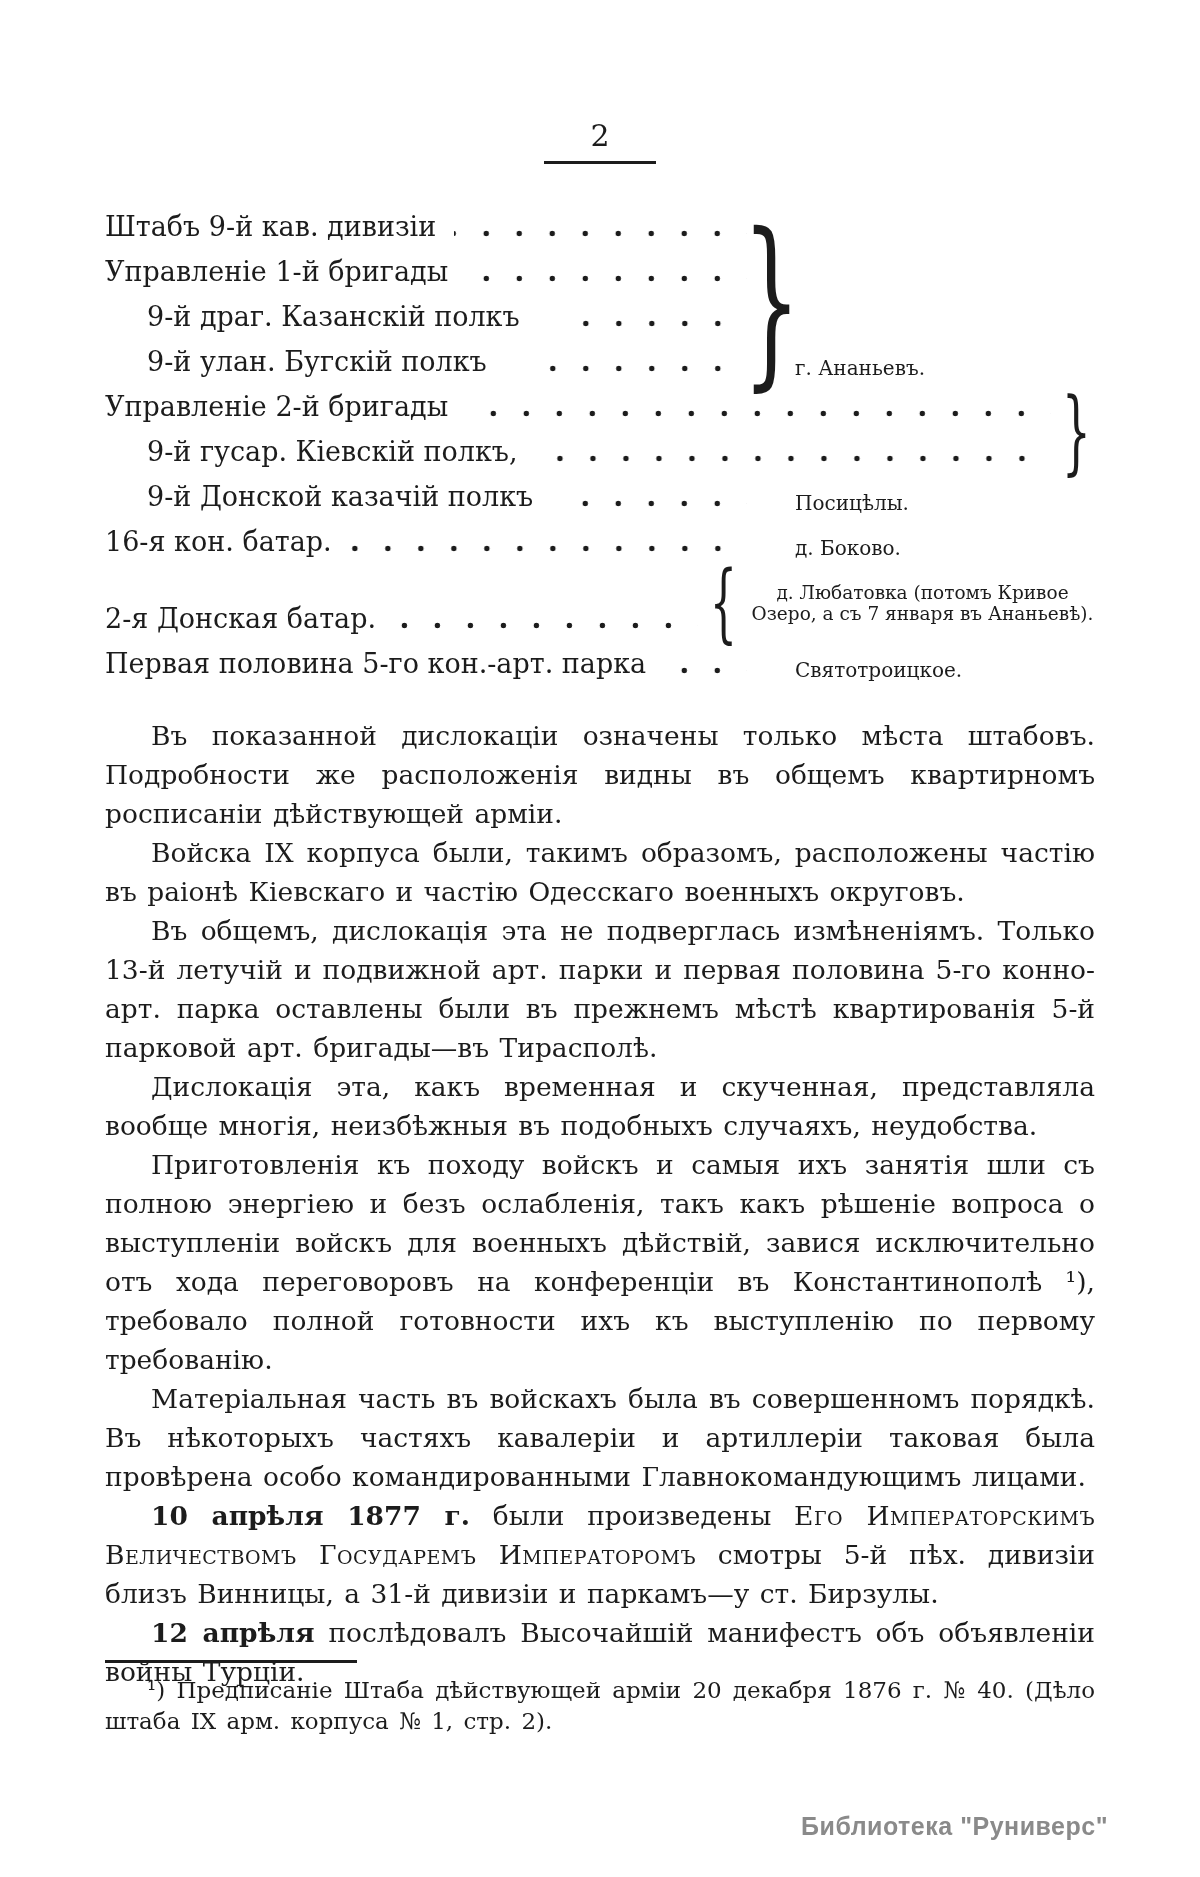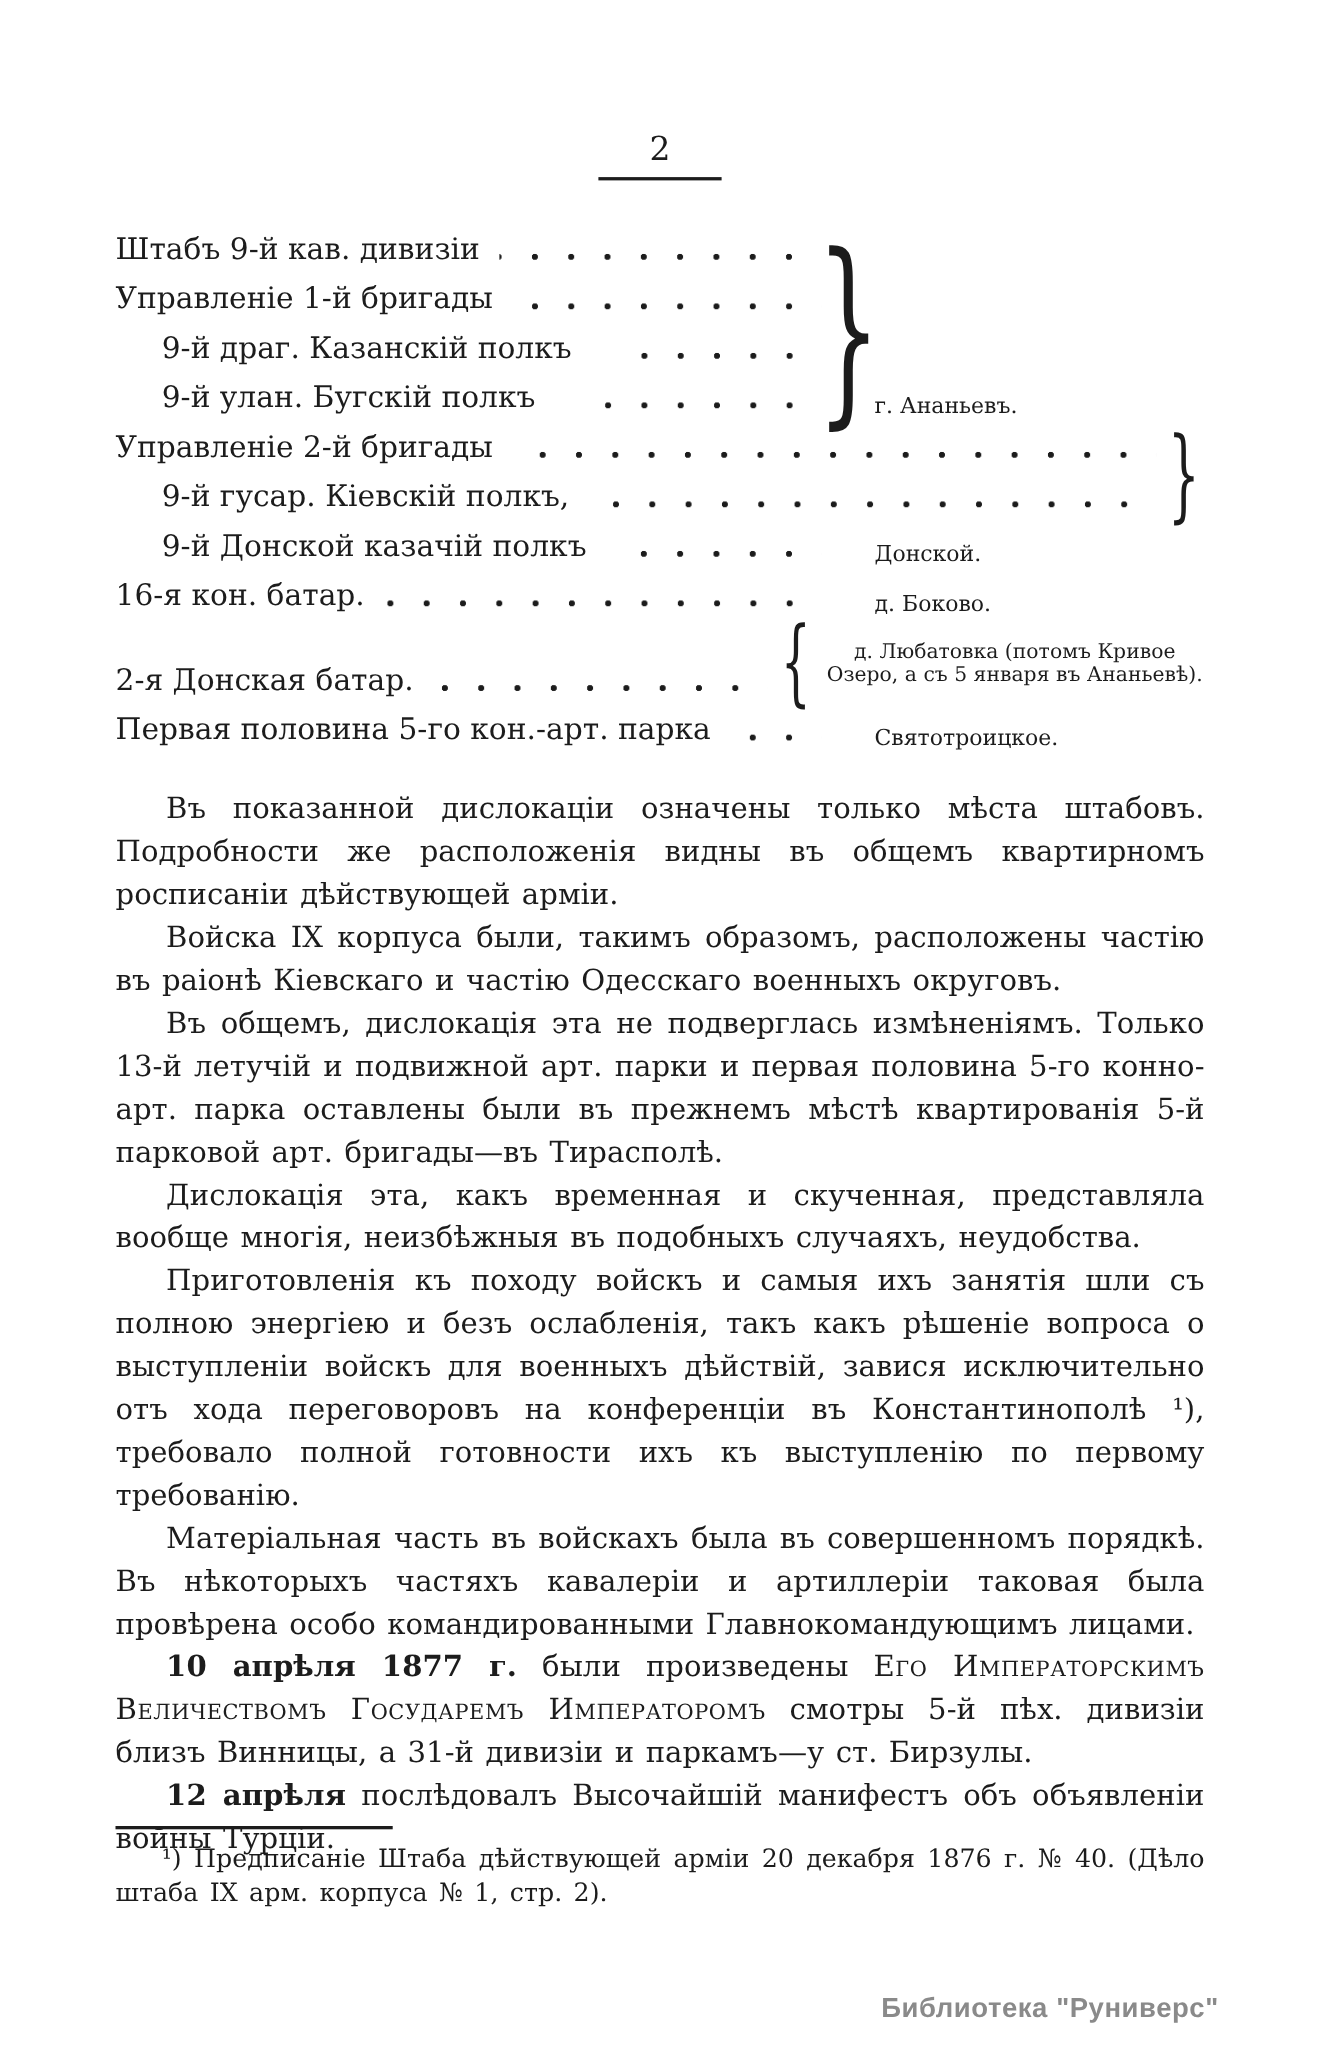--- a/index.html
+++ b/index.html
@@ -150,21 +150,21 @@
           </div>
         </div>
         <div class="t-group">
           <div class="t-left">
             <div class="t-row indent">
               <span>9-й Донской казачій полкъ</span>
               <div class="t-dots"></div>
             </div>
           </div>
           <div class="t-brace"></div>
-          <div class="t-value">Донской.</div>
+          <div class="t-value">Посицѣлы.</div>
         </div>
         <div class="t-group">
           <div class="t-left">
             <div class="t-row">
               <span>16-я кон. батар.</span>
               <div class="t-dots"></div>
             </div>
           </div>
           <div class="t-brace"></div>
           <div class="t-value">д. Боково.</div>
@@ -172,21 +172,21 @@
         <div class="t-group note-group">
           <div class="t-left">
             <div class="t-row">
               <span>2-я Донская батар.</span>
               <div class="t-dots"></div>
             </div>
           </div>
           <div class="t-brace">
             <span style="font-size: 86px;">{</span>
           </div>
-          <div class="t-value note">д. Любатовка (потомъ Кривое Озеро, а съ 5 января въ Ананьевѣ).</div>
+          <div class="t-value note">д. Любатовка (потомъ Кривое Озеро, а съ 7 января въ Ананьевѣ).</div>
         </div>
         <div class="t-group">
           <div class="t-left">
             <div class="t-row">
               <span>Первая половина 5-го кон.-арт. парка</span>
               <div class="t-dots"></div>
             </div>
           </div>
           <div class="t-brace"></div>
           <div class="t-value">Святотроицкое.</div>

